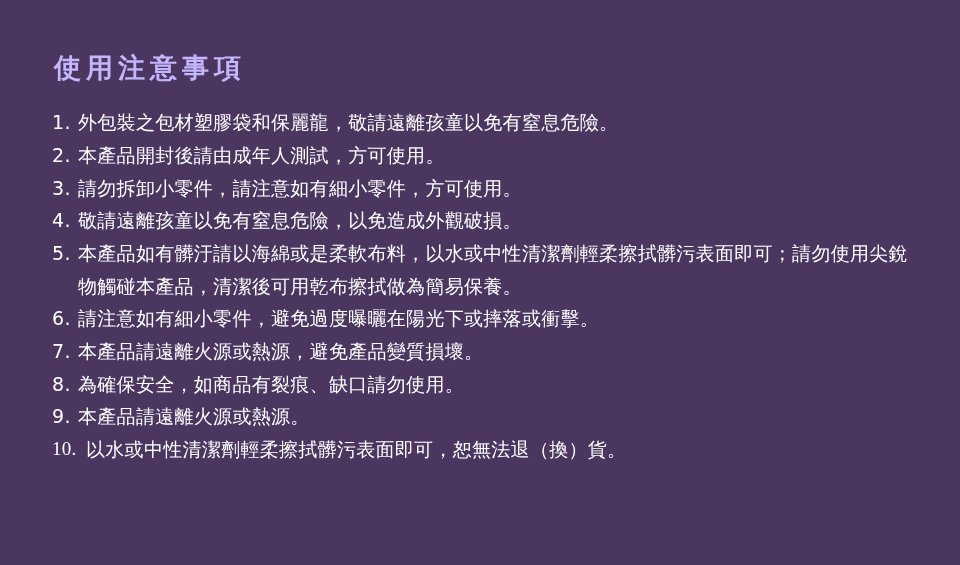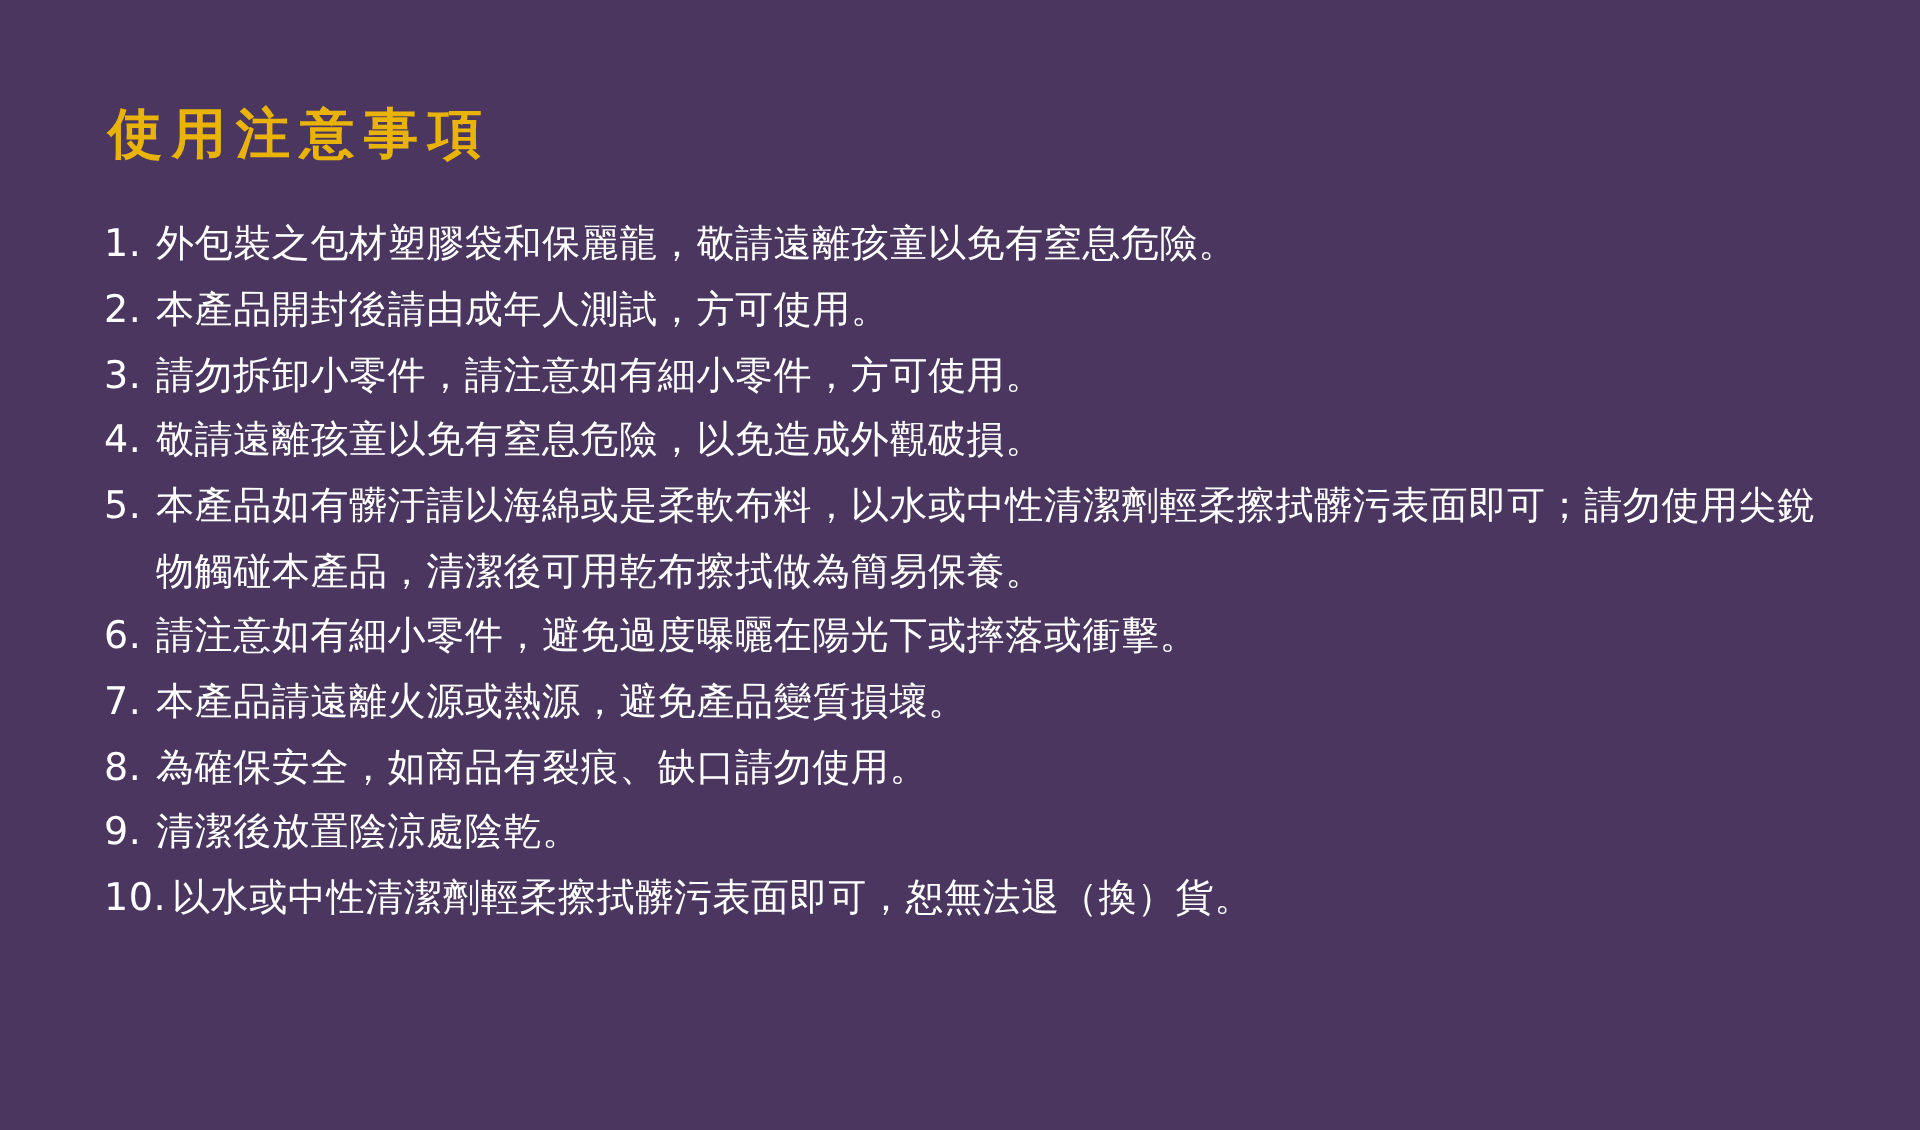--- a/index.html
+++ b/index.html
@@ -19,21 +19,21 @@
     width: 960px;
     height: 565px;
     background: #4b3660;
     box-sizing: border-box;
     padding: 52px 44px 0 52px;
   }
   .title {
     font-size: 27px;
     font-weight: bold;
     letter-spacing: 5px;
-    color: #eab308;
+    color: #c4b5fd;
     margin: 0 0 22px 2px;
     line-height: 1.2;
   }
   .notice-list {
     list-style: none;
     margin: 0;
     padding: 0;
   }
   .notice-item {
     display: flex;
@@ -48,20 +48,21 @@
     min-width: 26px;
     text-align: left;
     white-space: pre;
   }
   .notice-text {
     flex: 1 1 auto;
     text-indent: 0;
   }
   .notice-item.wide .notice-num {
     min-width: 34px;
+    font-family: Liberation Serif, serif;
   }
 </style>
 </head>
 <body>
 
 <div class="page">
   <h1 class="title">使用注意事項</h1>
 
   <ul class="notice-list">
     <li class="notice-item">
@@ -91,20 +92,20 @@
     <li class="notice-item">
       <span class="notice-num">7.</span>
       <span class="notice-text">本產品請遠離火源或熱源，避免產品變質損壞。</span>
     </li>
     <li class="notice-item">
       <span class="notice-num">8.</span>
       <span class="notice-text">為確保安全，如商品有裂痕、缺口請勿使用。</span>
     </li>
     <li class="notice-item">
       <span class="notice-num">9.</span>
-      <span class="notice-text">清潔後放置陰涼處陰乾。</span>
+      <span class="notice-text">本產品請遠離火源或熱源。</span>
     </li>
     <li class="notice-item wide">
       <span class="notice-num">10.</span>
       <span class="notice-text">以水或中性清潔劑輕柔擦拭髒污表面即可，恕無法退（換）貨。</span>
     </li>
   </ul>
 </div>
 
 </body></html>

